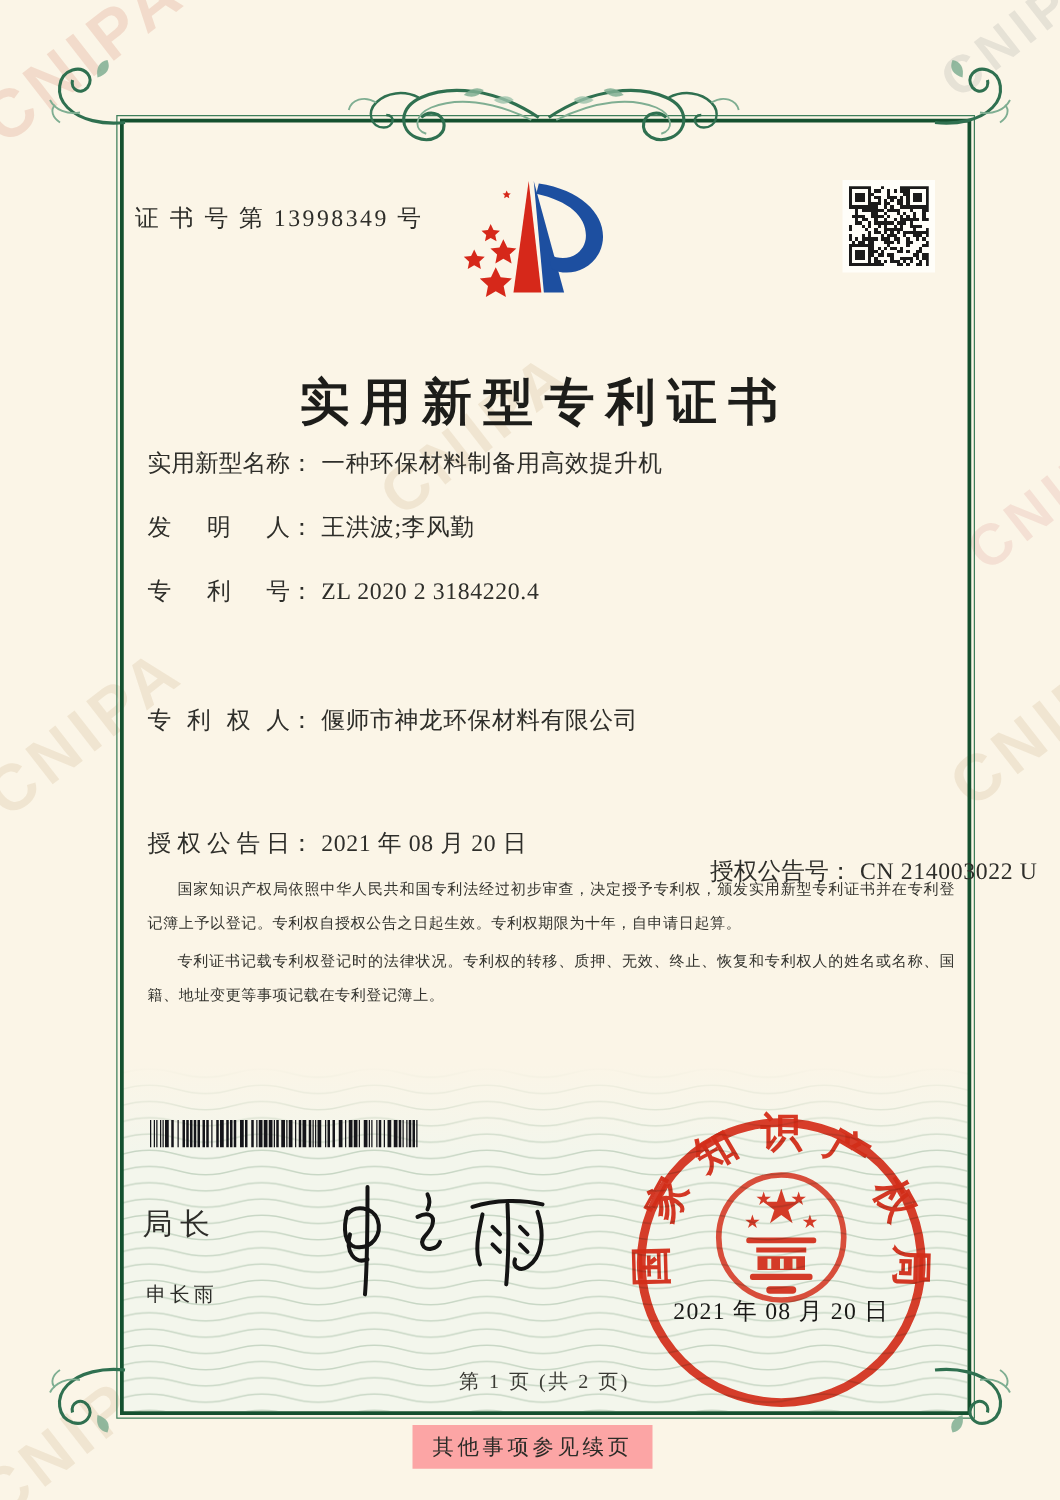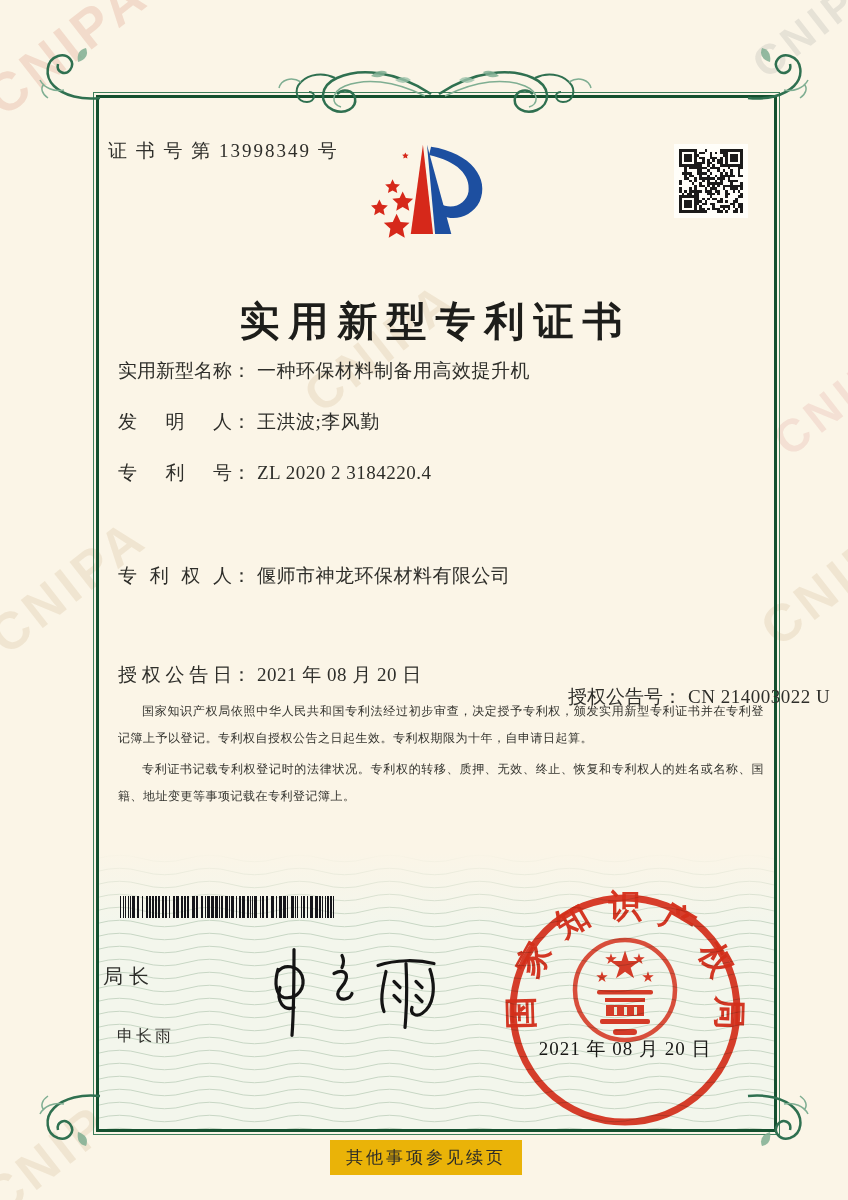--- a/index.html
+++ b/index.html
@@ -16,44 +16,44 @@
     white-space:nowrap;pointer-events:none;z-index:0;
   }
   
   .frame{position:absolute;left:93px;top:92px;width:685px;height:1041px;
     border:1.5px solid #3e7f5b;z-index:1;}
   .frame-inner{position:absolute;inset:2px;border:3px solid #14502f;}
   .orn{position:absolute;z-index:1;pointer-events:none;}
   
   .waves{position:absolute;left:97px;top:852px;width:677px;height:277px;z-index:0;}
   
-  .cert-no{position:absolute;left:108px;top:138px;font-size:19px;letter-spacing:2px;z-index:2;}
+  .cert-no{position:absolute;left:108px;top:162px;font-size:19px;letter-spacing:2px;z-index:2;}
   .logo{position:absolute;left:352px;top:138px;width:152px;height:118px;z-index:2;}
   .qrbox{position:absolute;left:674px;top:144px;width:74px;height:74px;background:#fffef9;z-index:2;}
   .qrbox svg{position:absolute;inset:5px;}
   .title{position:absolute;left:93px;top:250px;width:685px;text-align:center;
     font-size:40px;font-weight:bold;letter-spacing:9px;color:#1d1d1a;z-index:2;margin-top:44px;}
   .row{position:absolute;left:118px;width:650px;font-size:19px;z-index:2;white-space:nowrap;}
   .flabel{display:inline-block;width:114px;text-align:justify;text-align-last:justify;vertical-align:bottom;}
   .colon{display:inline-block;margin-right:6px;}
   .fvalue{letter-spacing:0.5px;text-align:right;}
   .row-right{position:absolute;left:450px;top:0;white-space:nowrap;margin-top:22px;}
   .paras{position:absolute;left:118px;top:698px;width:646px;z-index:2;}
   .para{font-size:12px;line-height:27px;text-align:justify;text-indent:2em;
     letter-spacing:0.5px;margin:0 0 4px 0;color:#33332e;}
   .barcode{position:absolute;left:120px;top:896px;width:218px;height:22px;z-index:2;background:transparent;}
-  .sig-title{position:absolute;left:103px;top:963px;font-size:20px;letter-spacing:6px;z-index:2;}
+  .sig-title{position:absolute;left:114px;top:963px;font-size:24px;letter-spacing:6px;z-index:2;}
   .sig-name{position:absolute;left:117px;top:1026px;font-size:16px;letter-spacing:3px;z-index:2;}
   .signature{position:absolute;left:250px;top:938px;width:200px;height:108px;z-index:2;}
   .seal{position:absolute;left:503px;top:888px;width:244px;height:244px;z-index:2;mix-blend-mode:multiply;}
   .seal-date{position:absolute;left:523px;top:1036px;width:204px;text-align:center;
     font-size:19px;color:#181816;letter-spacing:1px;z-index:3;}
   .page-num{position:absolute;left:93px;top:1095px;width:685px;text-align:center;
     font-size:16px;letter-spacing:2px;color:#3a3a34;z-index:2;}
-  .cont-box{position:absolute;left:330px;top:1140px;padding:6px 16px;background:#eab308;
+  .cont-box{position:absolute;left:330px;top:1140px;padding:6px 16px;background:#fca5a5;
     font-size:17px;letter-spacing:3px;color:#2c2c28;z-index:2;}
 </style>
 </head>
 <body>
 
 <div class="page">
 
   <div class="wm" style="left:-28px;top:14px;font-size:54px;color:rgba(203,92,66,0.17);">CNIPA</div>
   <div class="wm" style="left:742px;top:-2px;font-size:42px;color:rgba(150,150,150,0.20);">CNIPA</div>
   <div class="wm" style="left:292px;top:318px;font-size:50px;color:rgba(196,160,110,0.18);">CNIPA</div>
@@ -596,15 +596,16 @@
       <rect x="103" y="117" width="38" height="11"></rect>
       <rect x="111" y="119" width="3" height="8" fill="#f3f6ec"></rect>
       <rect x="121" y="119" width="3" height="8" fill="#f3f6ec"></rect>
       <rect x="131" y="119" width="3" height="8" fill="#f3f6ec"></rect>
       <rect x="97" y="131" width="50" height="5" rx="2"></rect>
       <rect x="110" y="141" width="24" height="6" rx="3"></rect>
     </g>
   </svg>
   <div class="seal-date">2021 年 08 月 20 日</div>
 
+  <div class="page-num">第 1 页 (共 2 页)</div>
   <div class="cont-box">其他事项参见续页</div>
 
 </div>
 
 </body></html>

